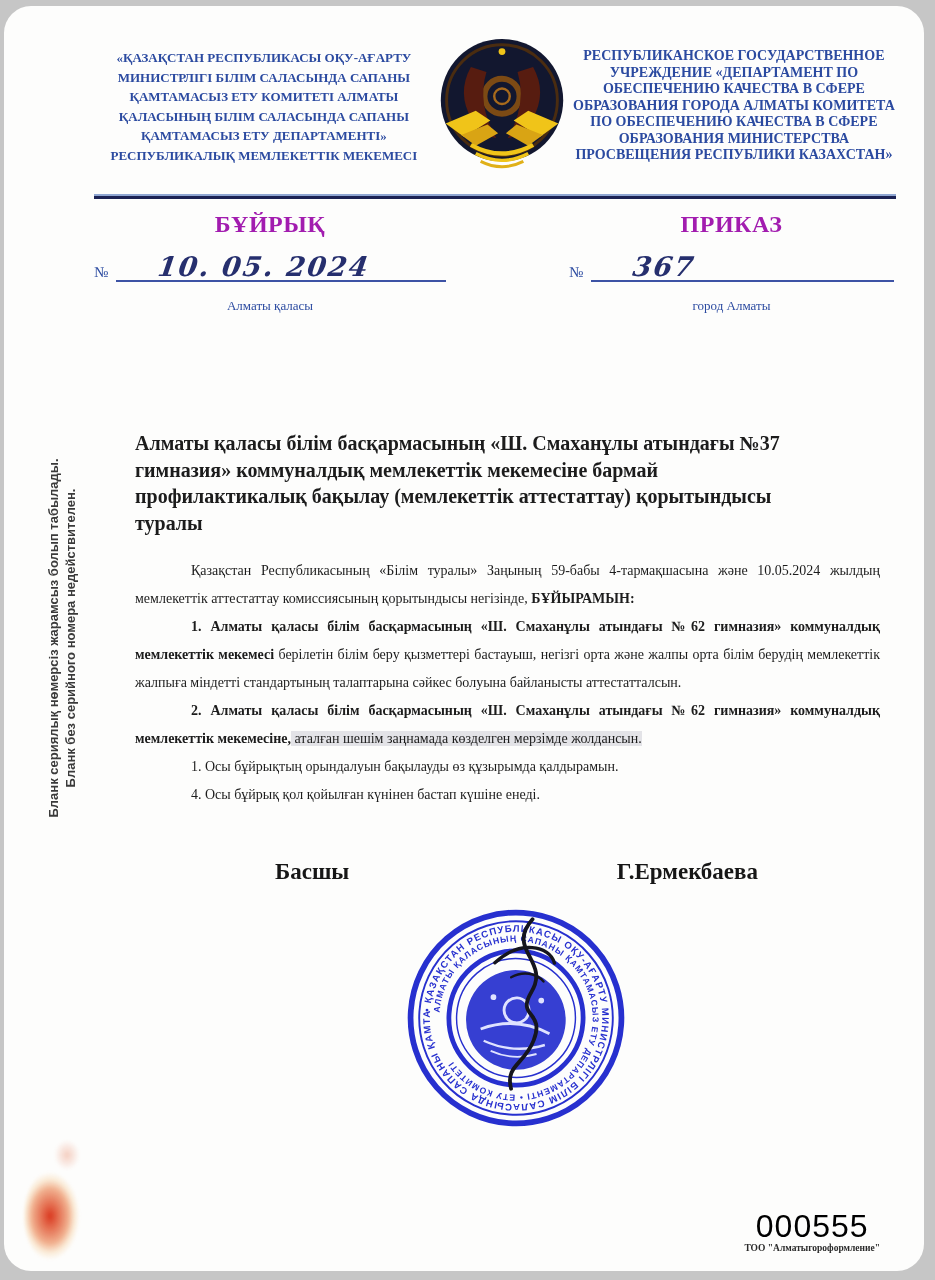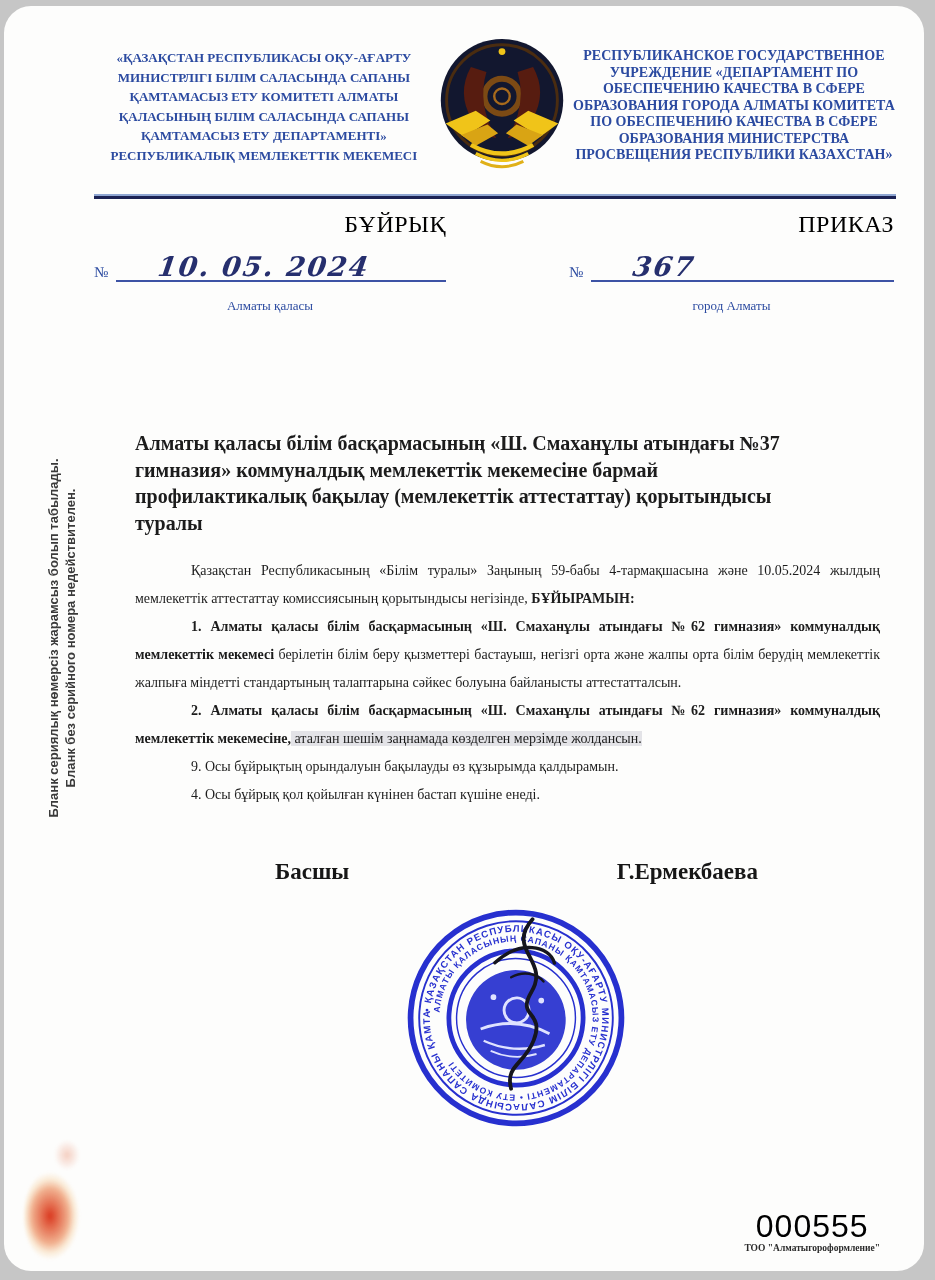--- a/index.html
+++ b/index.html
@@ -28,22 +28,22 @@
   .rule{
     margin:16px 28px 0 90px;height:3px;
     border-top:2px solid #8fa6d2;background:#1b2254;
   }
   
   .meta{display:flex;margin-top:12px;}
   .meta-col{display:block;}
   .meta-col.left{width:352px;margin-left:90px;}
   .meta-col.right{width:325px;margin-left:auto;margin-right:30px;}
   .order-title{
-    margin:0;text-align:right;font-size:24px;font-weight:normal;
-    color:#000000;letter-spacing:0.5px;
+    margin:0;text-align:center;font-size:24px;font-weight:bold;
+    color:#a21caf;letter-spacing:0.5px;
   }
   .numrow{display:flex;align-items:flex-end;margin-top:8px;height:36px;}
   .num-label{color:#2b4aa0;font-size:15px;padding-right:8px;line-height:20px;}
   .numline{flex:1;border-bottom:2px solid #3d53a5;position:relative;height:100%;}
   .handwriting{
     position:absolute;bottom:-2px;left:42px;white-space:nowrap;
     font-family:"DejaVu Serif",serif;font-style:italic;font-weight:bold;
     font-size:27px;color:#262f6e;letter-spacing:2px;transform:skewX(-8deg);
   }
   .place{text-align:center;color:#2b4aa0;font-size:13px;margin-top:16px;}
@@ -150,21 +150,21 @@
     <div class="title-block">
         <div>Алматы қаласы білім басқармасының «Ш. Смаханұлы  атындағы №37</div>
         <div>гимназия»  коммуналдық мемлекеттік  мекемесіне бармай</div>
         <div>профилактикалық бақылау (мемлекеттік аттестаттау) қорытындысы</div>
         <div>туралы</div>
       </div>
     <div class="order-body">
         <p><span>Қазақстан Республикасының «Білім туралы» Заңының 59-бабы 4-тармақшасына және 10.05.2024 жылдың мемлекеттік аттестаттау комиссиясының қорытындысы негізінде, </span><span class="b">БҰЙЫРАМЫН:</span></p>
         <p><span class="b">1. Алматы қаласы білім басқармасының «Ш. Смаханұлы атындағы №62  гимназия» коммуналдық мемлекеттік  мекемесі </span><span>берілетін білім беру қызметтері бастауыш, негізгі орта және жалпы орта білім берудің мемлекеттік жалпыға міндетті стандартының талаптарына сәйкес болуына байланысты аттестатталсын.</span></p>
         <p><span class="b">2. Алматы қаласы білім басқармасының «Ш. Смаханұлы атындағы №62  гимназия» коммуналдық мемлекеттік  мекемесіне,</span><span class="hl"> аталған шешім заңнамада көзделген мерзімде жолдансын.</span></p>
-        <p><span>9. Осы бұйрықтың орындалуын бақылауды өз құзырымда қалдырамын.</span></p>
+        <p><span>1. Осы бұйрықтың орындалуын бақылауды өз құзырымда қалдырамын.</span></p>
         <p><span>4. Осы бұйрық қол қойылған күнінен бастап күшіне енеді.</span></p>
       </div>
     <div class="sig-row">
       <span>Басшы</span>
       <span>Г.Ермекбаева</span>
     </div>
   </div>
 
   <div class="stamp-wrap">
     <svg viewBox="0 0 240 240" width="230" height="230" aria-hidden="true">

